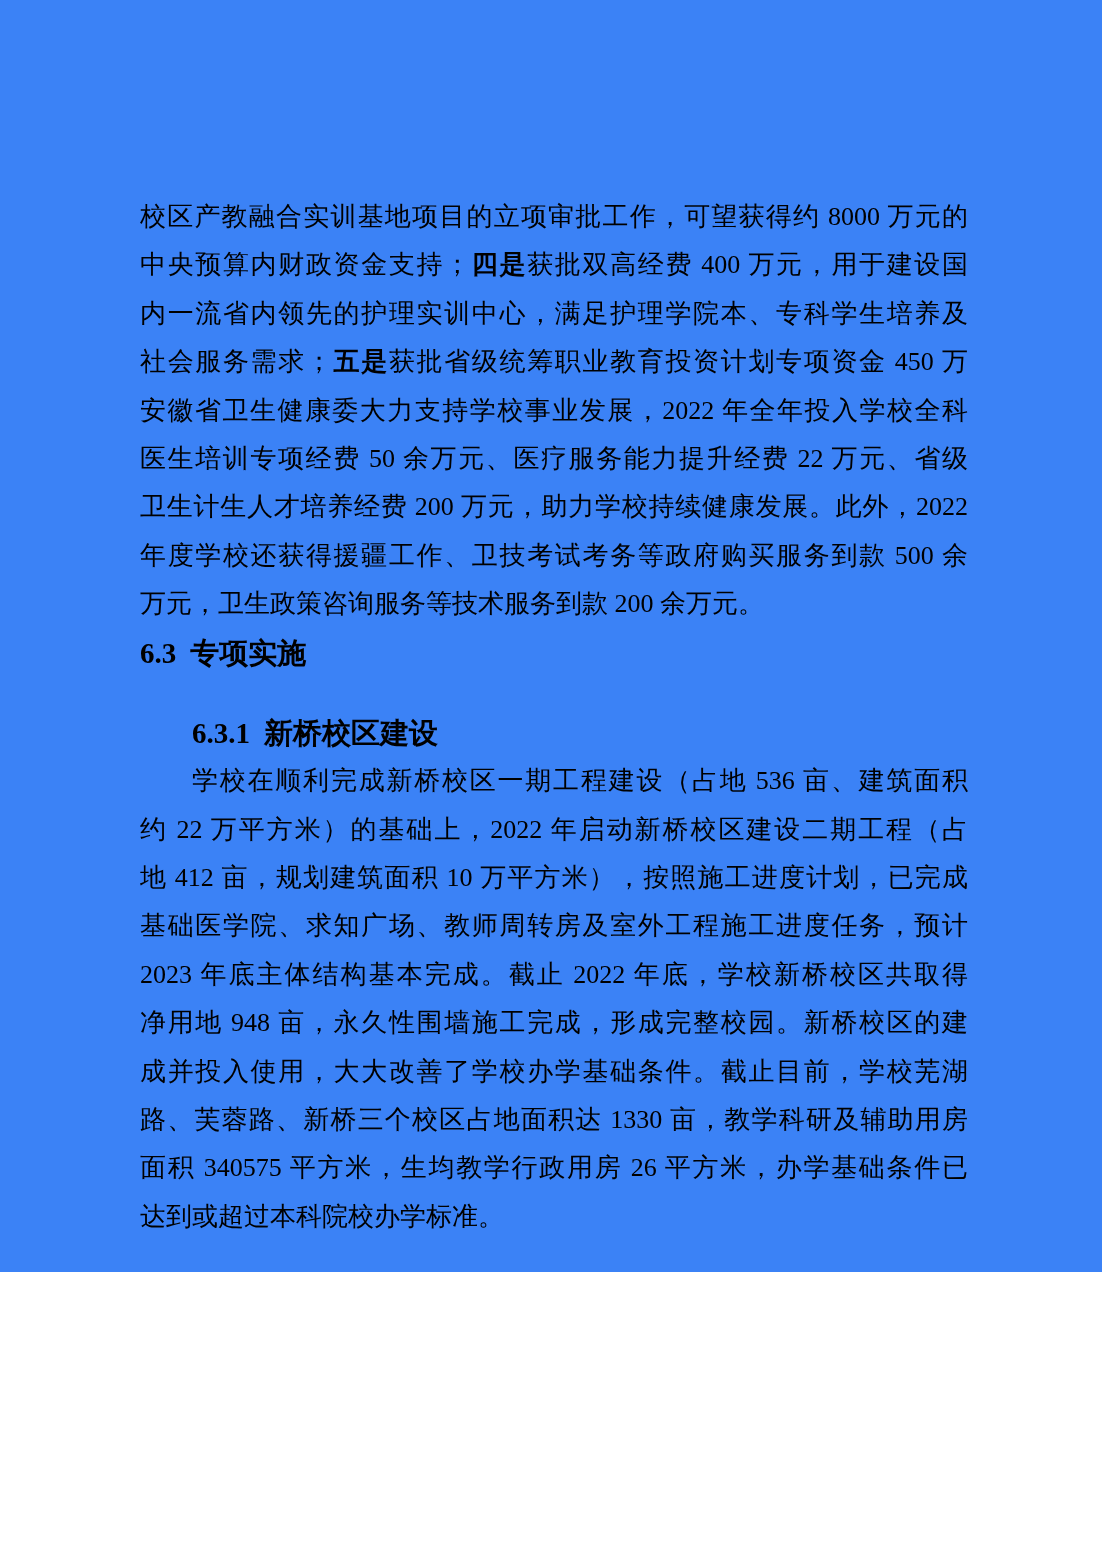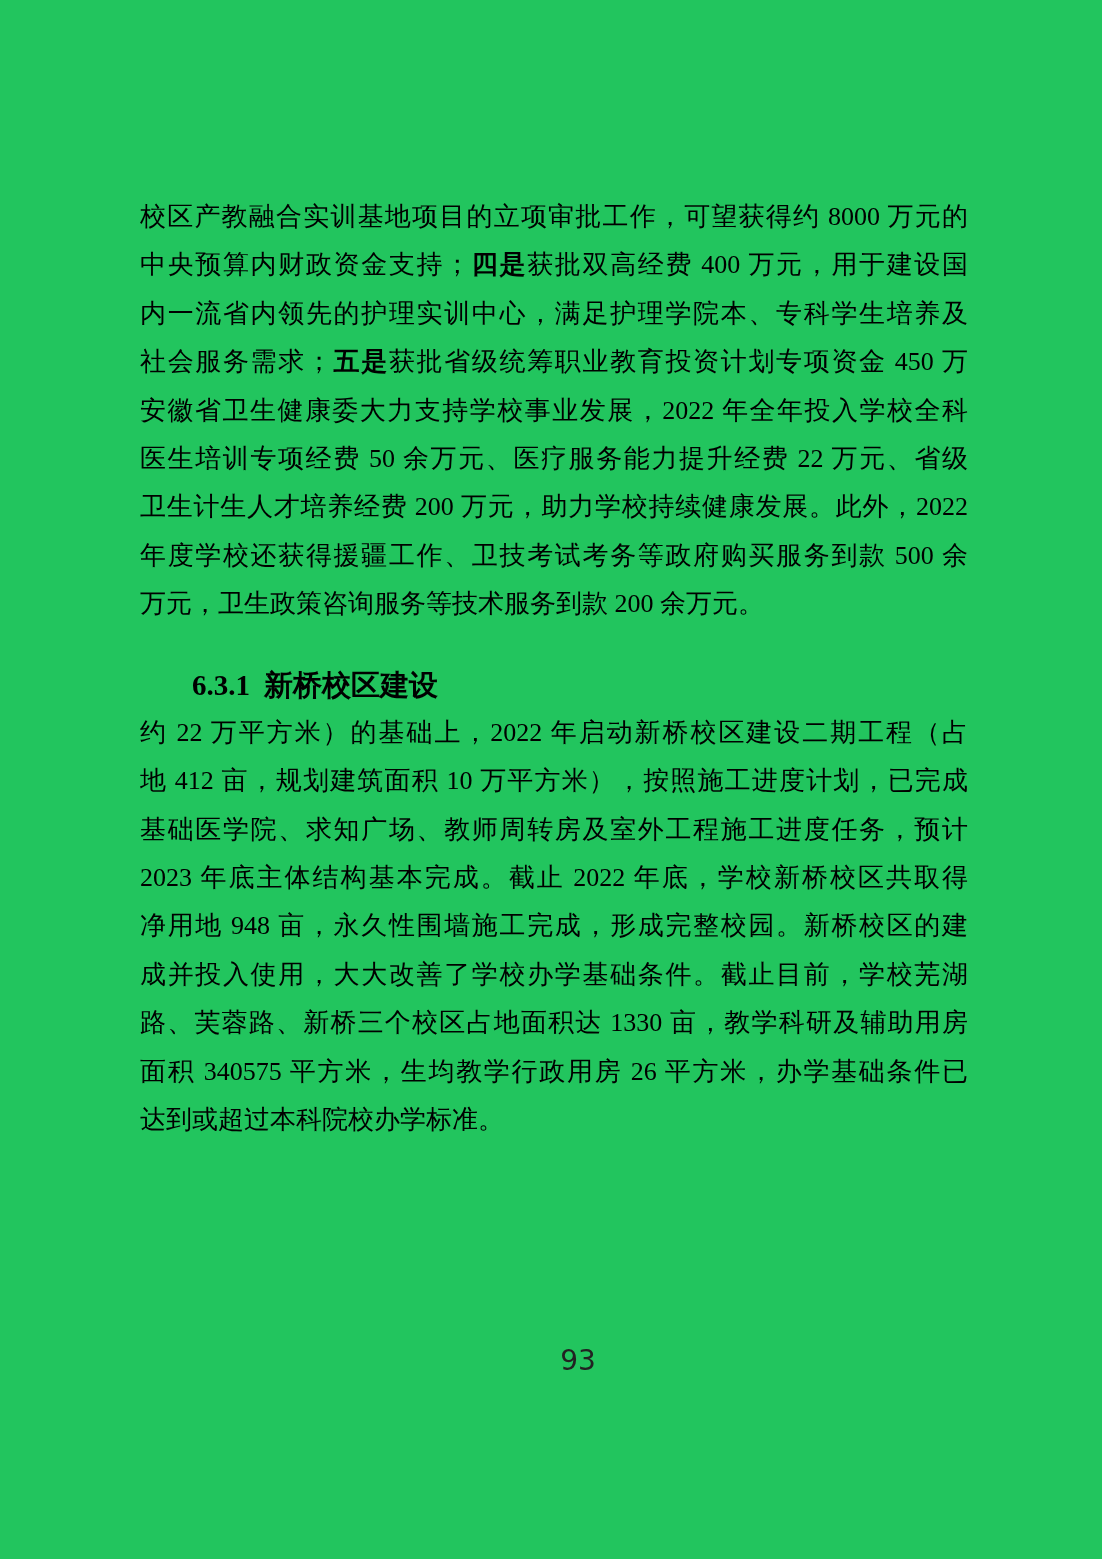--- a/index.html
+++ b/index.html
@@ -1,20 +1,20 @@
 <!DOCTYPE html>
 <html><head>
 <meta charset="utf-8">
 <style>
   html, body { margin: 0; padding: 0; background: #ffffff; }
   .page {
     position: relative;
     width: 1102px;
-    height: 1559px;
-    background: #22c55e;
+    height: 1272px;
+    background: #3b82f6;
     color: #000000;
     font-family: "Liberation Serif", "DejaVu Serif", serif;
     overflow: hidden;
   }
   .content {
     position: absolute;
     left: 140px;
     top: 193px;
     width: 828px;
   }
@@ -69,26 +69,30 @@
         <div class="line"><span>中央预算内财政资金支持；</span><span class="seg-bold">四是</span><span>获批双高经费 400 万元，用于建设国</span></div>
         <div class="line"><span>内一流省内领先的护理实训中心，满足护理学院本、专科学生培养及</span></div>
         <div class="line"><span>社会服务需求；</span><span class="seg-bold">五是</span><span>获批省级统筹职业教育投资计划专项资金 450 万</span></div>
         <div class="line"><span>安徽省卫生健康委大力支持学校事业发展，2022 年全年投入学校全科</span></div>
         <div class="line"><span>医生培训专项经费 50 余万元、医疗服务能力提升经费 22 万元、省级</span></div>
         <div class="line"><span>卫生计生人才培养经费 200 万元，助力学校持续健康发展。此外，2022</span></div>
         <div class="line"><span>年度学校还获得援疆工作、卫技考试考务等政府购买服务到款 500 余</span></div>
         <div class="line last"><span>万元，卫生政策咨询服务等技术服务到款 200 余万元。</span></div>
       </div>
 
+    <h2 class="h-sec">
+      <span class="h-num">6.3</span><span>专项实施</span>
+    </h2>
 
     <h3 class="h-sub">
       <span class="h-num">6.3.1</span><span>新桥校区建设</span>
     </h3>
 
     <div id="para2" class="para">
+        <div class="line indent"><span>学校在顺利完成新桥校区一期工程建设（占地 536 亩、建筑面积</span></div>
         <div class="line"><span>约 22 万平方米）的基础上，2022 年启动新桥校区建设二期工程（占</span></div>
         <div class="line"><span>地 412 亩，规划建筑面积 10 万平方米），按照施工进度计划，已完成</span></div>
         <div class="line"><span>基础医学院、求知广场、教师周转房及室外工程施工进度任务，预计</span></div>
         <div class="line"><span>2023 年底主体结构基本完成。截止 2022 年底，学校新桥校区共取得</span></div>
         <div class="line"><span>净用地 948 亩，永久性围墙施工完成，形成完整校园。新桥校区的建</span></div>
         <div class="line"><span>成并投入使用，大大改善了学校办学基础条件。截止目前，学校芜湖</span></div>
         <div class="line"><span>路、芙蓉路、新桥三个校区占地面积达 1330 亩，教学科研及辅助用房</span></div>
         <div class="line"><span>面积 340575 平方米，生均教学行政用房 26 平方米，办学基础条件已</span></div>
         <div class="line last"><span>达到或超过本科院校办学标准。</span></div>
       </div>

